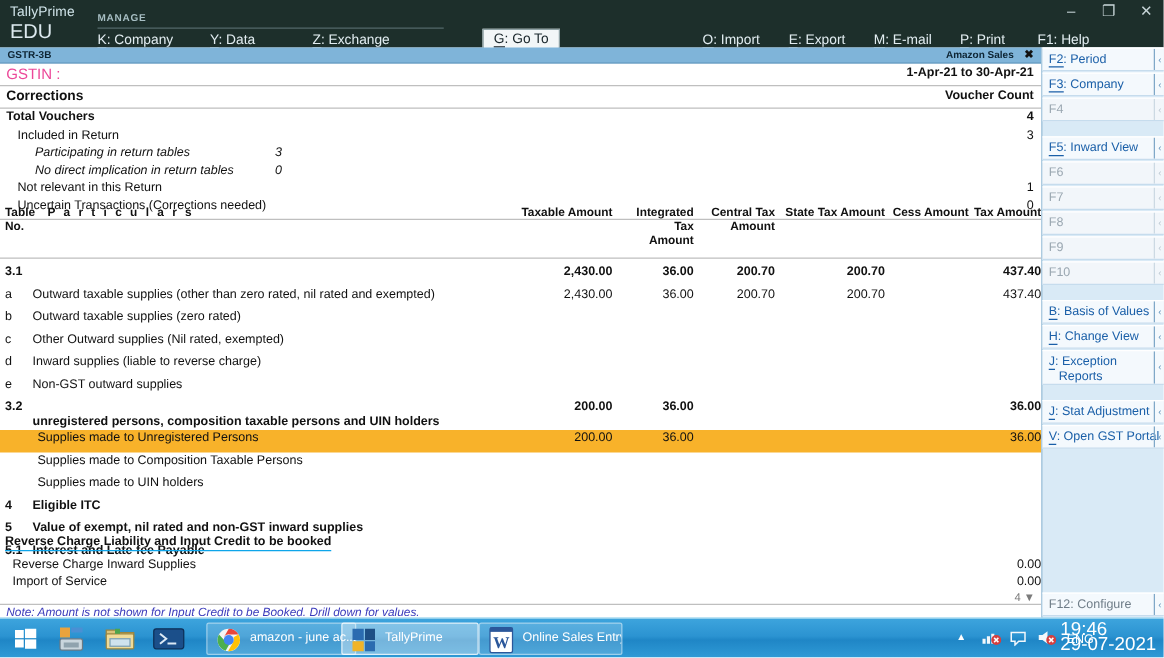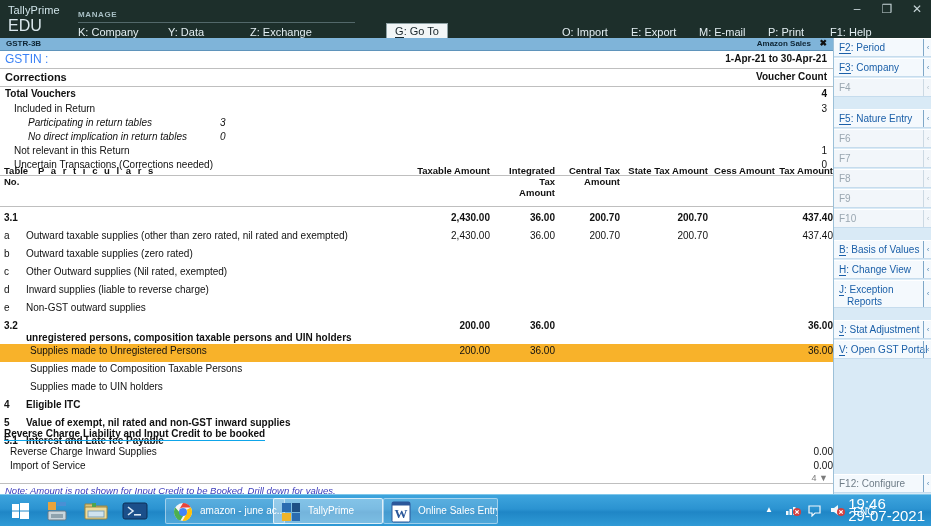--- a/index.html
+++ b/index.html
@@ -56,21 +56,21 @@
   .tab-close { position: absolute; right: 6px; top: 0px; font-size: 9px; font-weight: bold; color: #111; cursor: pointer; }
 
   
   .report {
     position: absolute; left: 0; top: 51px; width: 833px; height: 443px;
     background: #ffffff; overflow: hidden;
   }
   .gstin-row {
     position: absolute; left: 0; top: 0; width: 833px; height: 18px;
   }
-  .gstin-label { position: absolute; left: 5px; top: 1px; font-size: 12px; color: #3b82f6; }
+  .gstin-label { position: absolute; left: 5px; top: 1px; font-size: 12px; color: #ec4899; }
   .period { position: absolute; right: 6px; top: 2px; font-size: 10px; font-weight: bold; color: #111; }
   .hr-line { position: absolute; left: 0; width: 833px; height: 1px; background: #bfbfbf; }
 
   .particulars-hdr { position: absolute; left: 5px; top: 20px; font-size: 11px; font-weight: bold; color: #111; }
   .vcount-hdr { position: absolute; right: 6px; top: 20px; font-size: 10px; font-weight: bold; color: #111; }
 
   .sumrow { position: absolute; width: 833px; height: 15px; font-size: 10px; color: #111; }
   .sumrow .nm { position: absolute; top: 0; }
   .sumrow .vc { position: absolute; right: 6px; top: 0; }
   .sumrow .mid { position: absolute; left: 220px; top: 0; }
@@ -370,21 +370,21 @@
       <span class="chev">‹</span>
     </div>
     <div class="sbtn dim">
       <span class="k">F4</span><span></span>
       <span class="chev">‹</span>
     </div>
 
     <div class="sgap"></div>
 
     <div class="sbtn">
-      <span class="k">F5</span><span>: Nature Entry</span>
+      <span class="k">F5</span><span>: Inward View</span>
       <span class="chev">‹</span>
     </div>
     <div class="sbtn dim">
       <span class="k">F6</span><span></span>
       <span class="chev">‹</span>
     </div>
     <div class="sbtn dim">
       <span class="k">F7</span><span></span>
       <span class="chev">‹</span>
     </div>

